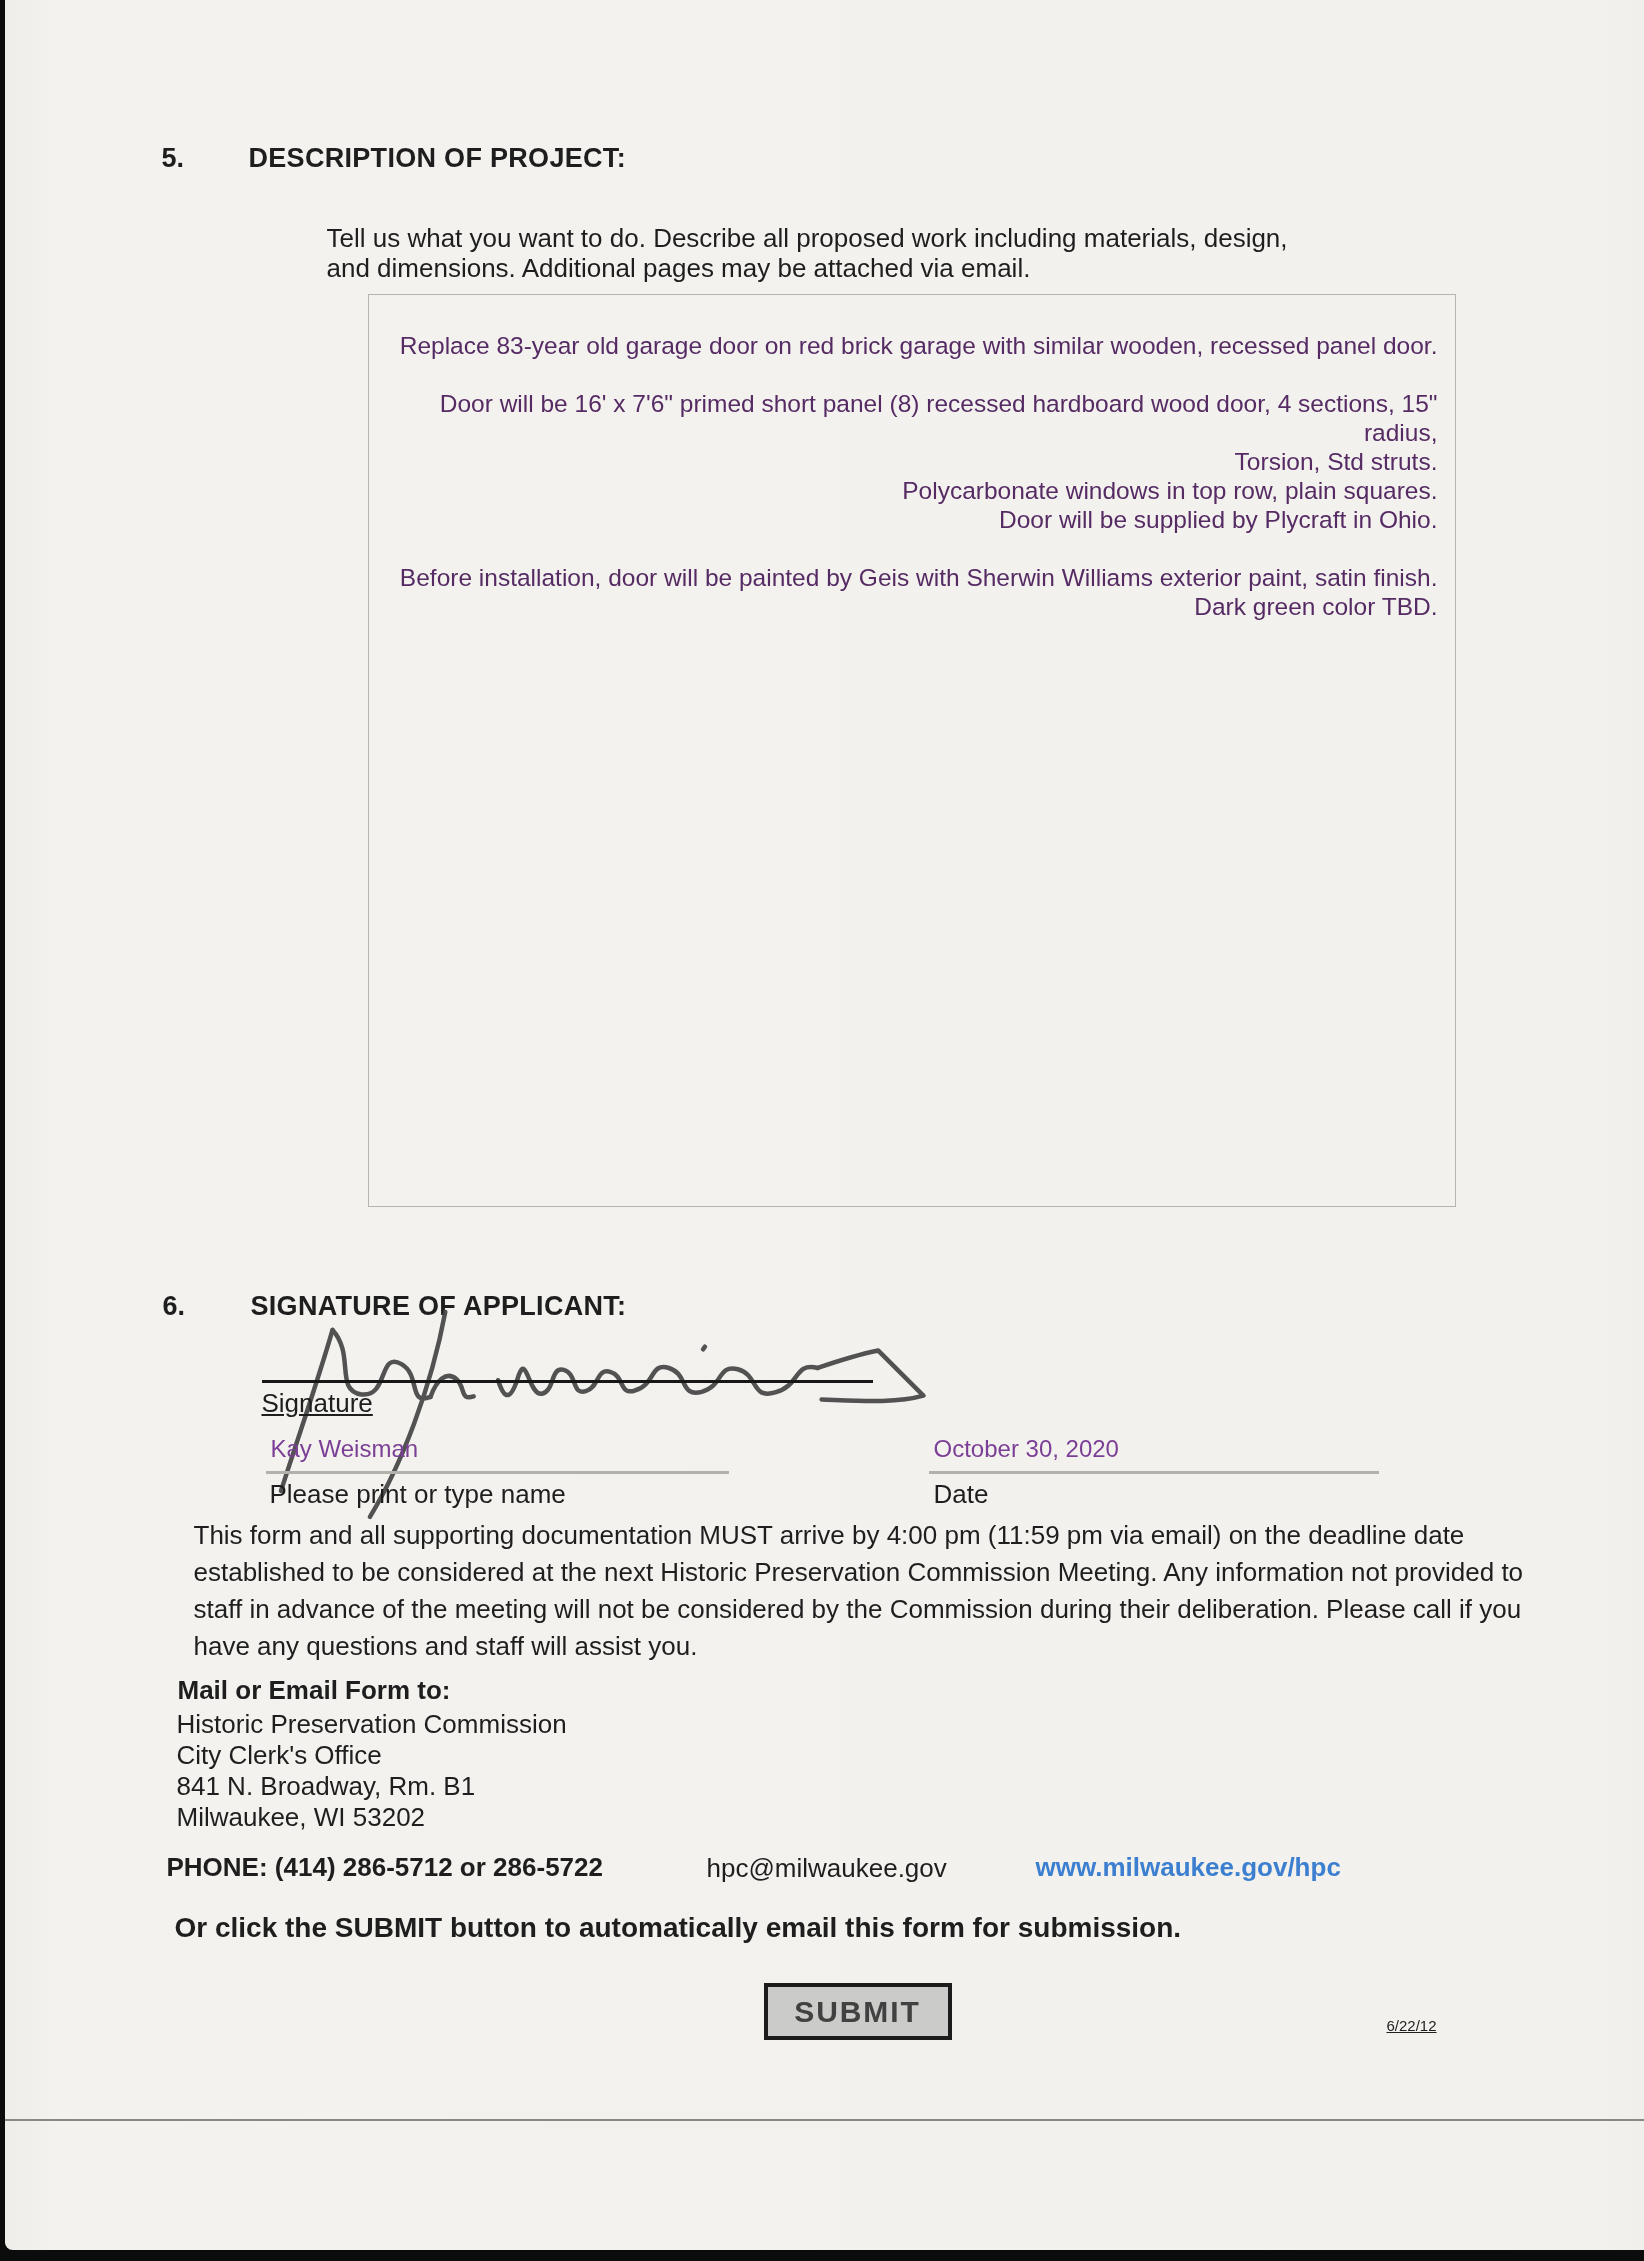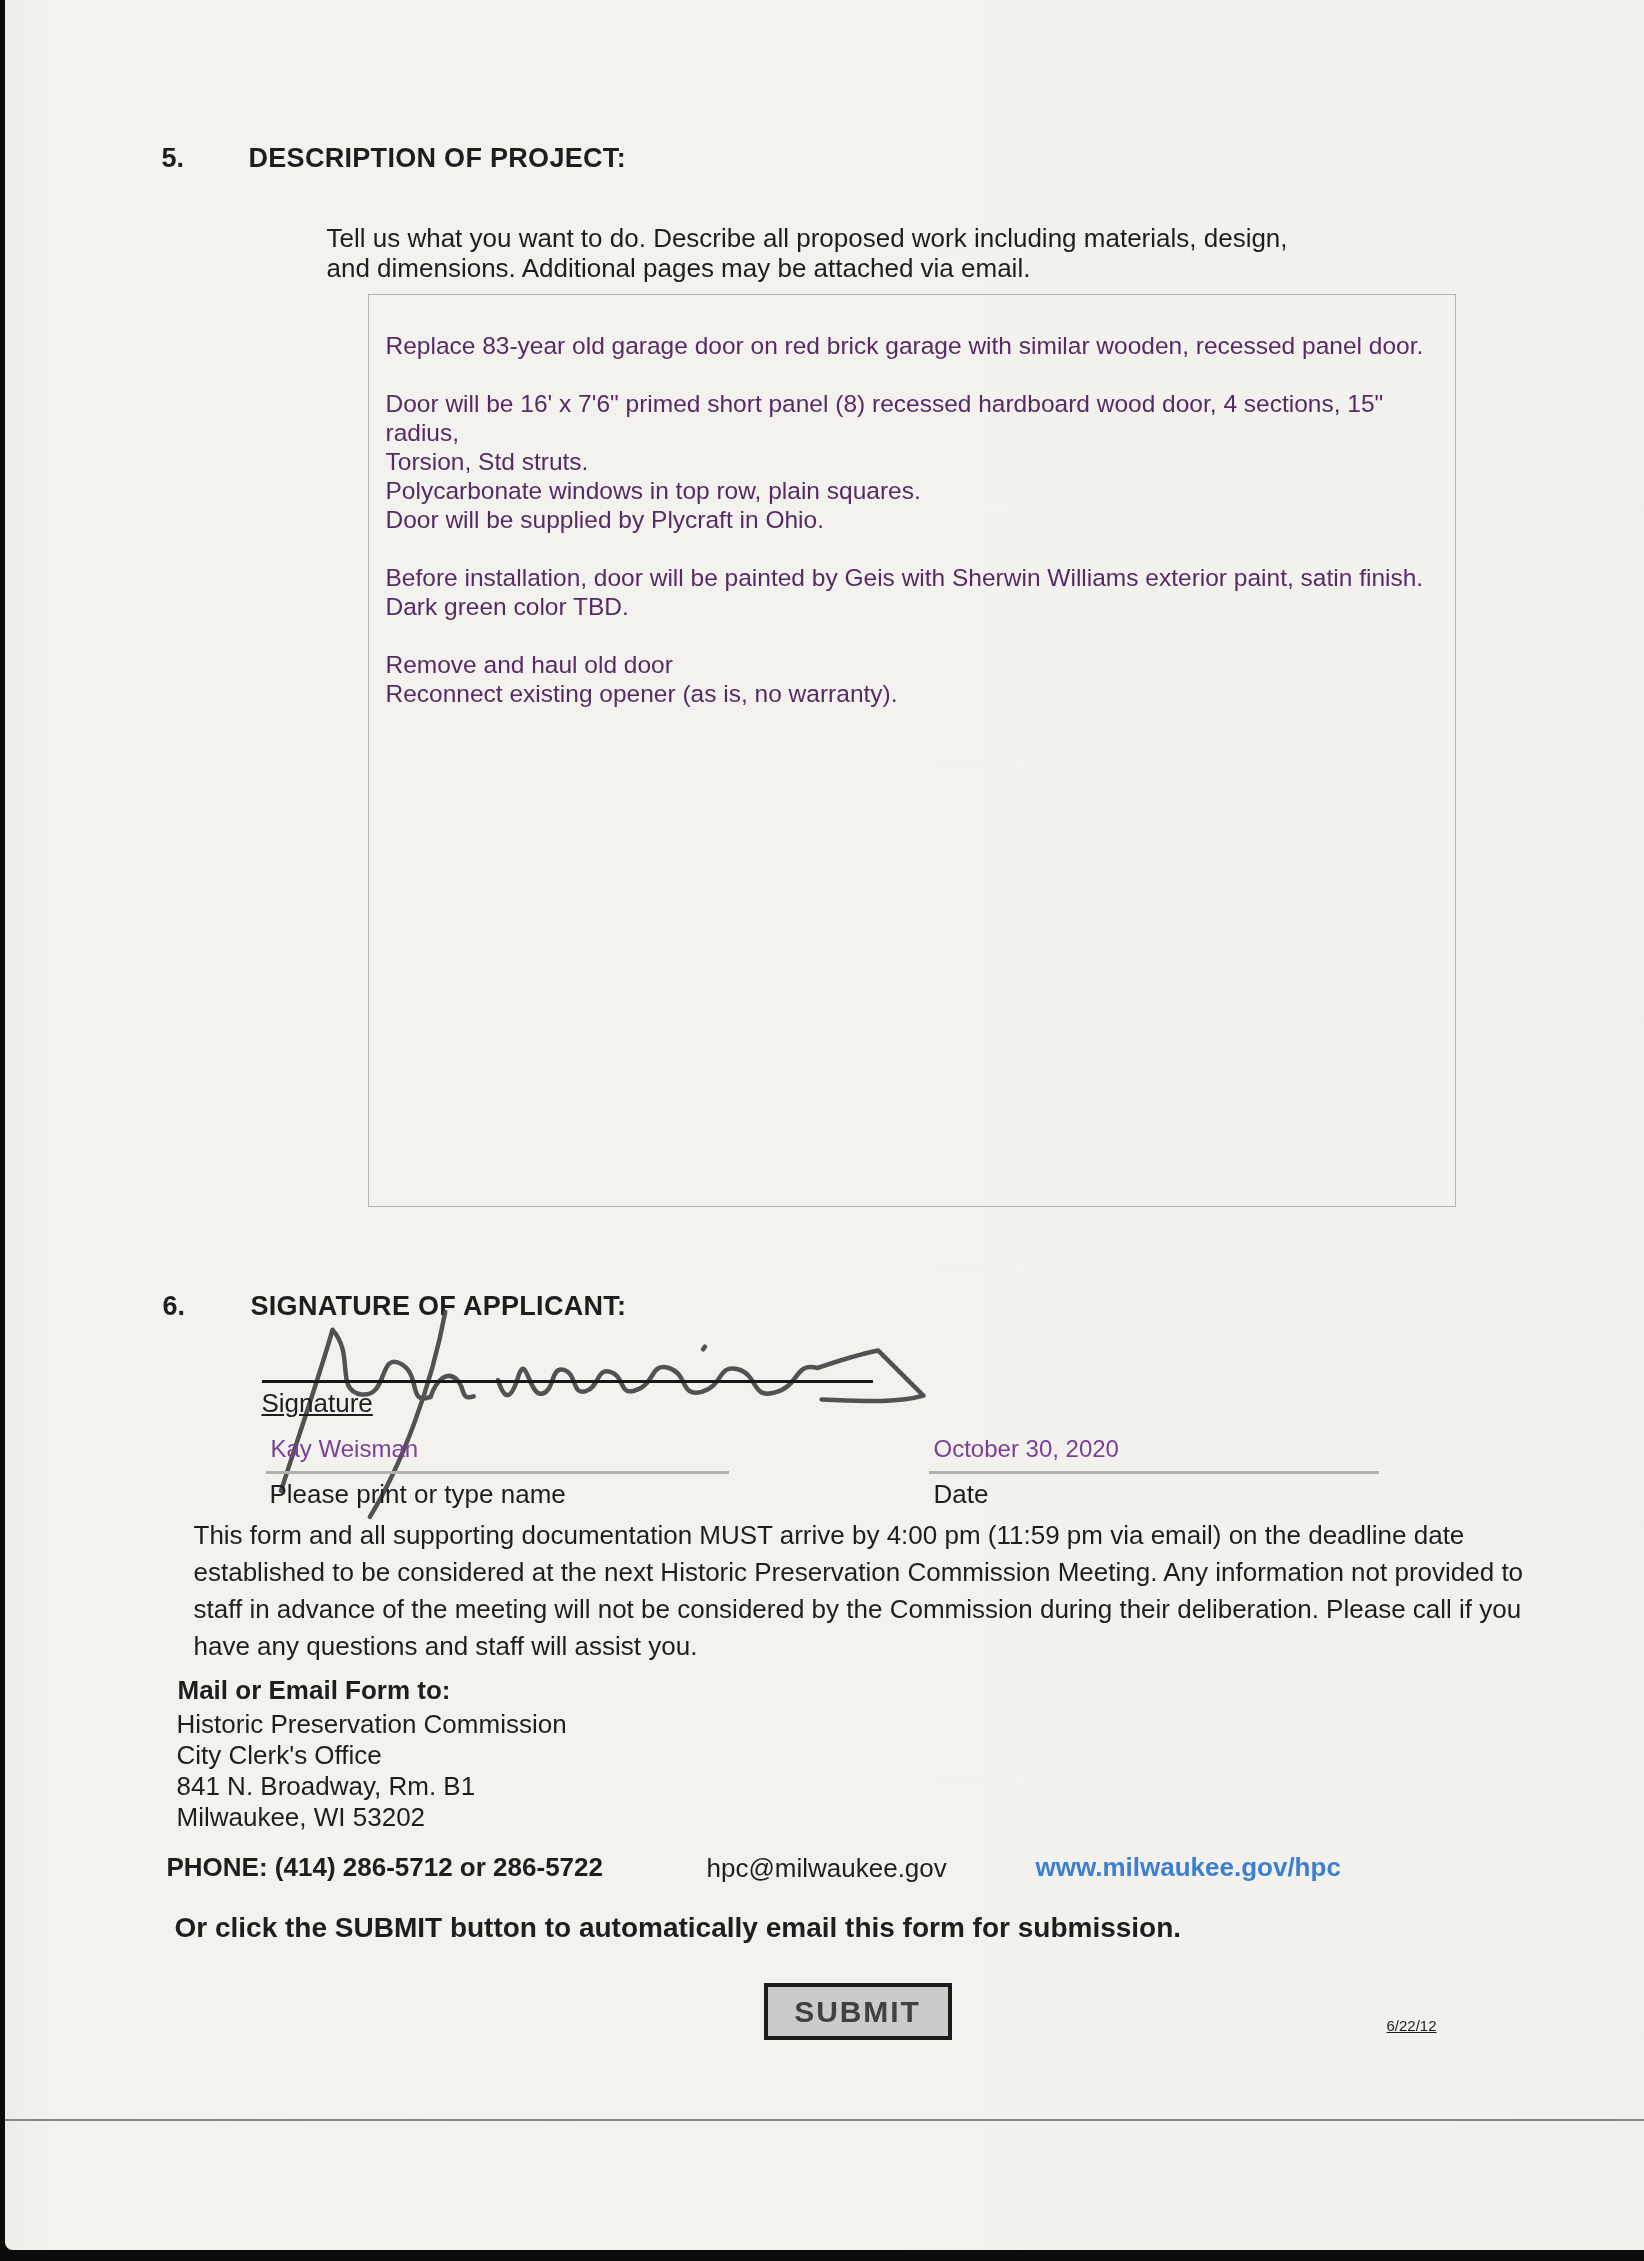--- a/index.html
+++ b/index.html
@@ -21,20 +21,21 @@
 
   .s5-num{left:157px;top:143px;font-size:27px;font-weight:700;}
   .s5-title{left:244px;top:143px;font-size:27px;font-weight:700;letter-spacing:0.3px;}
   .instructions{left:322px;top:223px;width:987px;font-size:26px;line-height:30px;}
 
   .desc-box{
     left:363px;top:294px;width:1088px;height:913px;
     border:1.3px solid #b6b5b0;box-sizing:border-box;
     padding:36px 17px 0 17px;
     background:rgba(255,255,255,0.06);
+    text-align:right;
   }
   .desc-box p{
     margin:0 0 29px 0;
     font-size:24.5px;line-height:29px;
     color:#562b64;
   }
 
   .s6-num{left:158px;top:1291px;font-size:27px;font-weight:700;}
   .s6-title{left:246px;top:1291px;font-size:27px;font-weight:700;letter-spacing:0.3px;}
 
@@ -83,22 +84,20 @@
     <div class="abs s5-title">DESCRIPTION OF PROJECT:</div>
     <div class="abs instructions">Tell us what you want to do. Describe all proposed work including materials, design, and dimensions. Additional pages may be attached via email.</div>
 
     <div class="abs desc-box">
       <p class="preline">Replace 83-year old garage door on red brick garage with similar wooden, recessed panel door.</p>
       <p class="preline">Door will be 16' x 7'6" primed short panel (8) recessed hardboard wood door, 4 sections, 15" radius,
 Torsion, Std struts.
 Polycarbonate windows in top row, plain squares.
 Door will be supplied by Plycraft in Ohio.</p>
       <p class="preline">Before installation, door will be painted by Geis with Sherwin Williams exterior paint, satin finish.  Dark green color TBD.</p>
-      <p class="preline">Remove and haul old door
-Reconnect existing opener (as is, no warranty).</p>
     </div>
 
     <div class="abs s6-num">6.</div>
     <div class="abs s6-title">SIGNATURE OF APPLICANT:</div>
 
     <svg class="abs sig-svg" viewBox="0 0 1060 330" fill="none" stroke="#454545" stroke-width="7" stroke-linecap="round" stroke-linejoin="round" opacity="0.92">
       <path d="M125,40 C102,120 72,205 45,290"></path>
       <path d="M125,40 C160,78 128,135 170,140 C212,145 196,72 232,93 C262,110 242,158 277,144"></path>
       <path d="M300,12 C278,130 232,250 183,330"></path>
       <path d="M277,144 C286,118 302,103 317,116 C332,129 322,150 344,143"></path>

